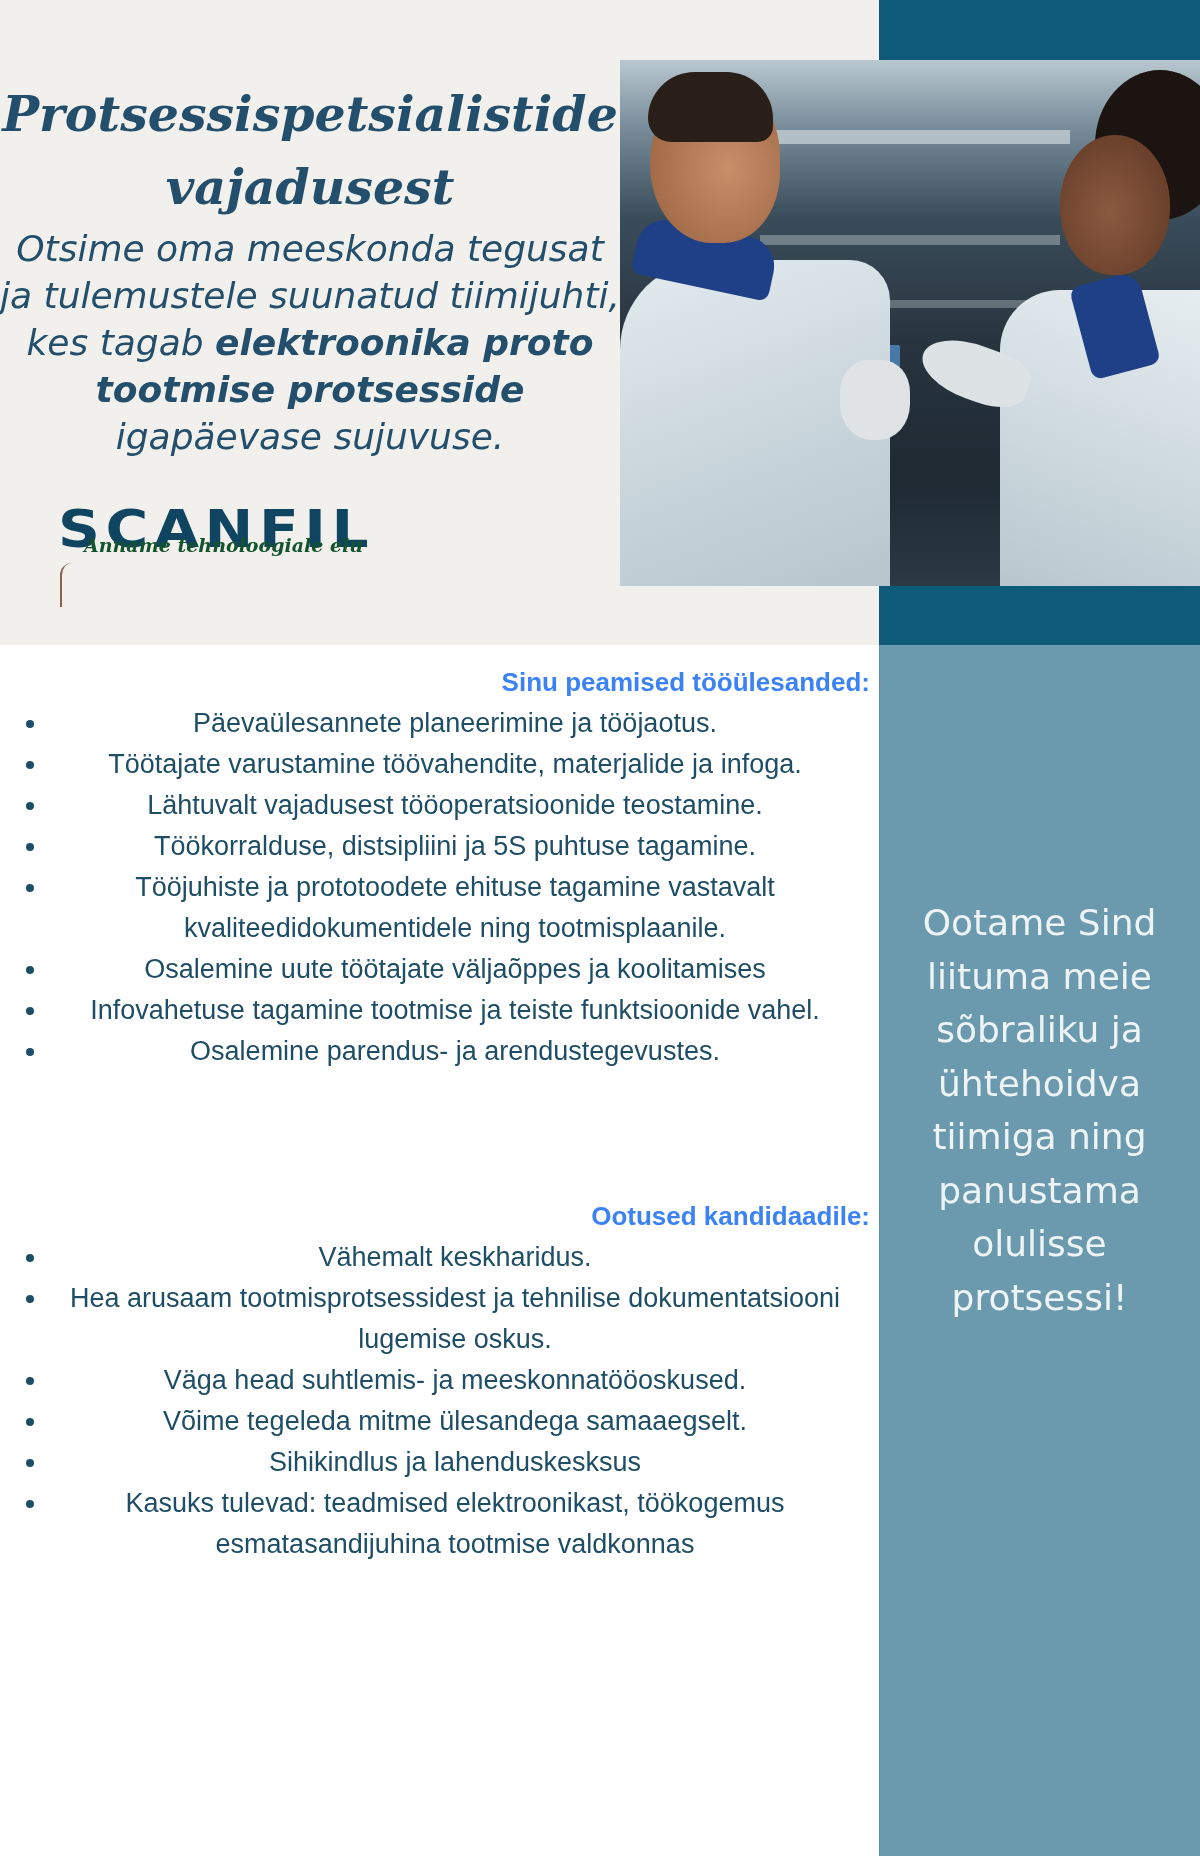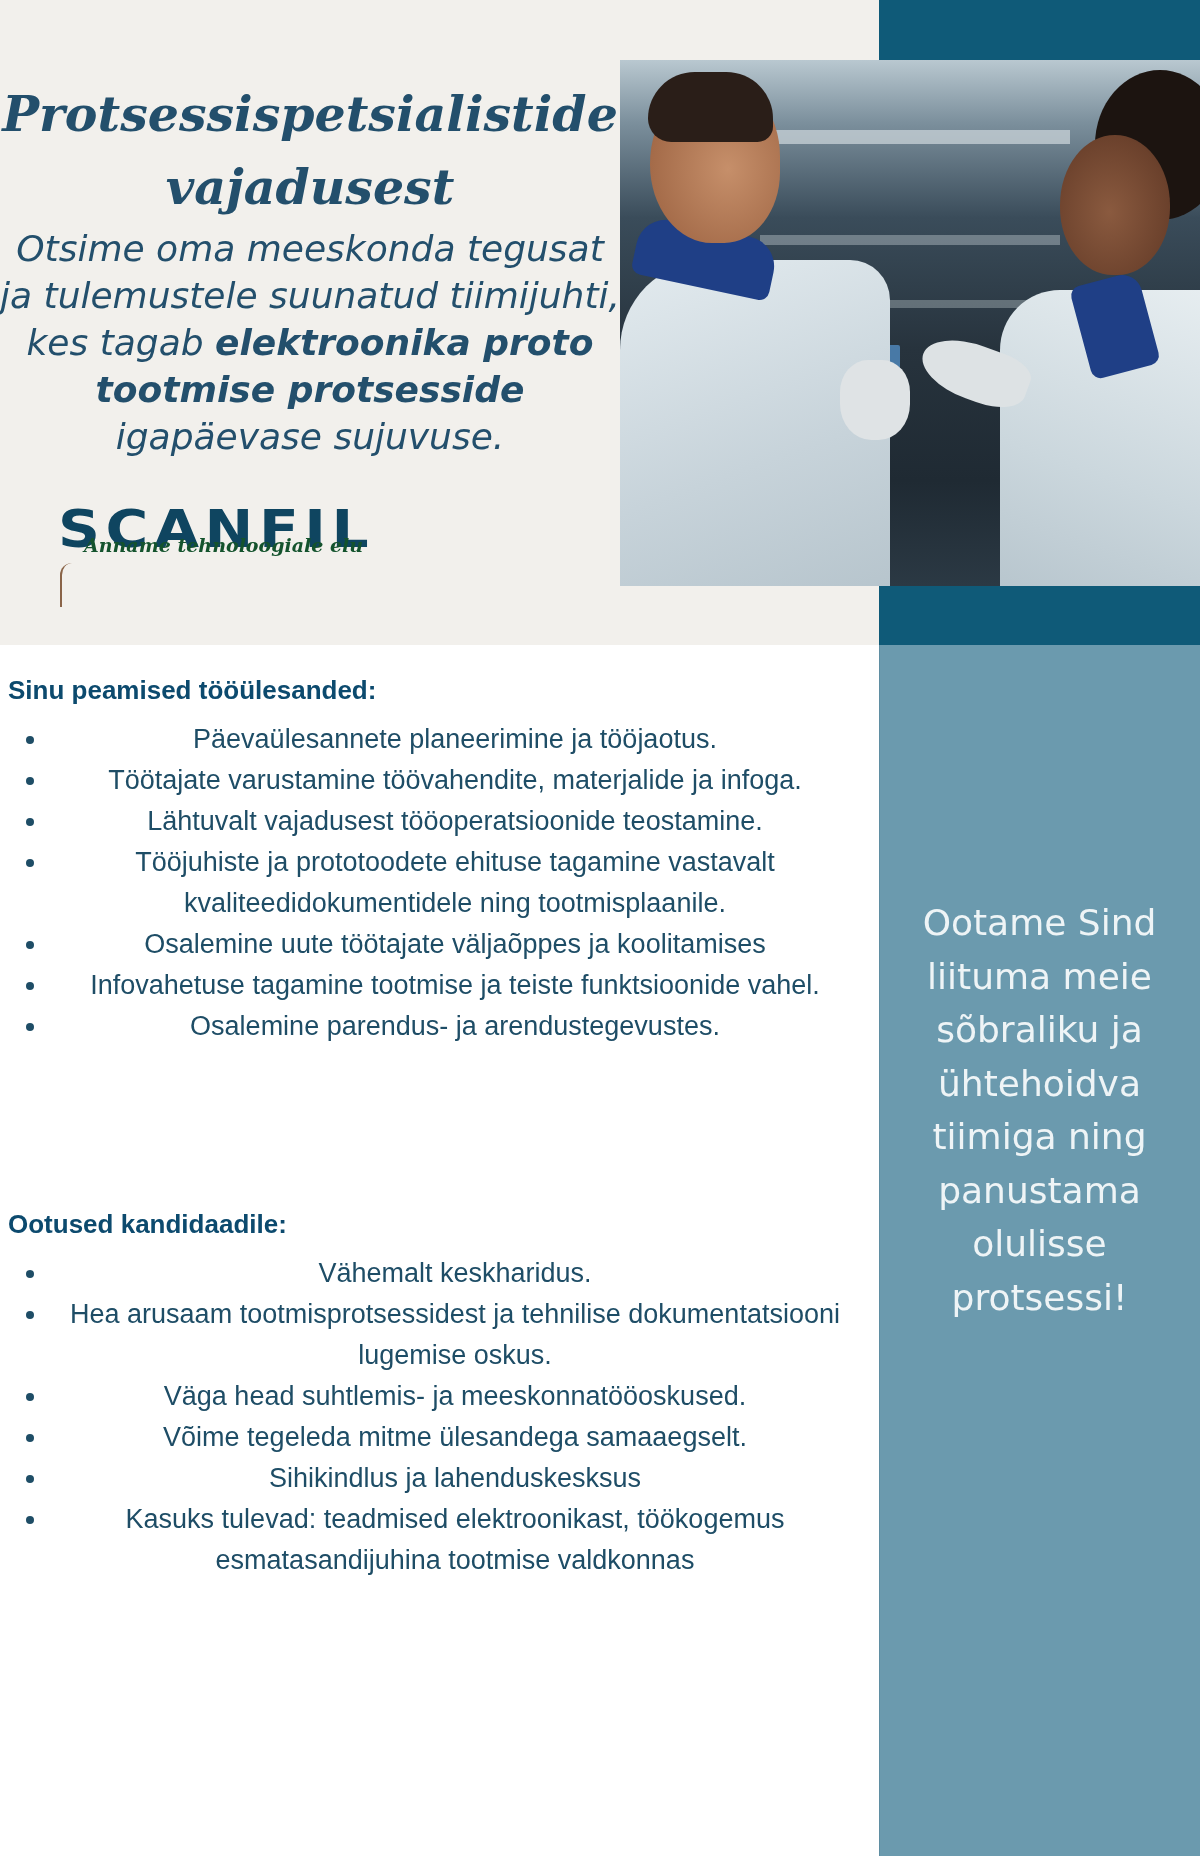--- a/index.html
+++ b/index.html
@@ -120,21 +120,21 @@
       color: #14532d;
     }
 
     .section {
       position: absolute; left: 0; width: 870px;
       color: #1e4d66;
       font-family: "Liberation Sans", "DejaVu Sans", sans-serif;
     }
     .section-heading {
       font-weight: bold; font-size: 26px; line-height: 41px;
-      margin: 8px; color: #0c4a6e;
+      margin: 0; color: #3b82f6; text-align: right;
     }
     .section ul {
       margin: 0; padding: 0 0 0 50px; list-style: none; text-align: center;
     }
     .section li {
       position: relative;
       font-size: 27px; line-height: 41px;
       padding-right: 10px;
     }
     .section li::before {
@@ -192,20 +192,21 @@
 <div class="logo">SCANFIL</div>
 <div class="tagline-stroke"></div>
 <div class="tagline">Anname tehnoloogiale elu</div>
 
 <div class="section tasks">
   <h2 class="section-heading">Sinu peamised tööülesanded:</h2>
   <ul>
     <li>Päevaülesannete planeerimine ja tööjaotus.</li>
     <li>Töötajate varustamine töövahendite, materjalide ja infoga.</li>
     <li>Lähtuvalt vajadusest tööoperatsioonide teostamine.</li>
+    <li>Töökorralduse, distsipliini ja 5S puhtuse tagamine.</li>
     <li>Tööjuhiste ja prototoodete ehituse tagamine vastavalt kvaliteedidokumentidele ning tootmisplaanile.</li>
     <li>Osalemine uute töötajate väljaõppes ja koolitamises</li>
     <li>Infovahetuse tagamine tootmise ja teiste funktsioonide vahel.</li>
     <li>Osalemine parendus- ja arendustegevustes.</li>
   </ul>
 </div>
 
 <div class="section expectations">
   <h2 class="section-heading">Ootused kandidaadile:</h2>
   <ul>

